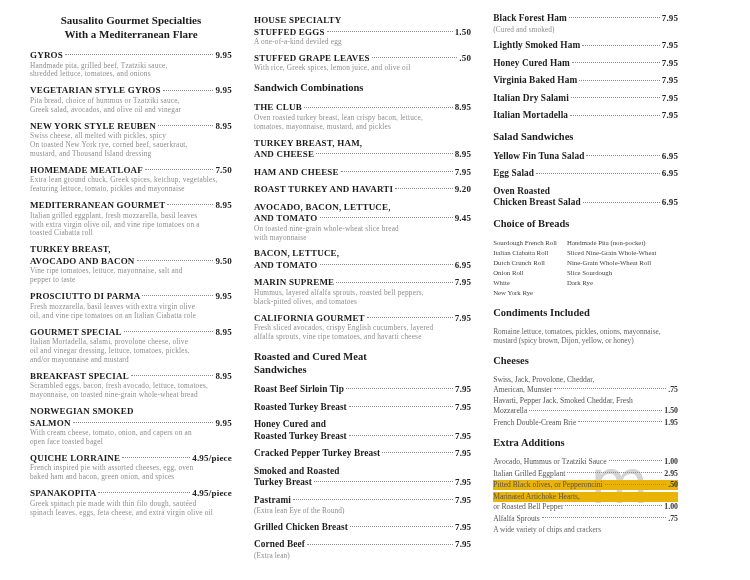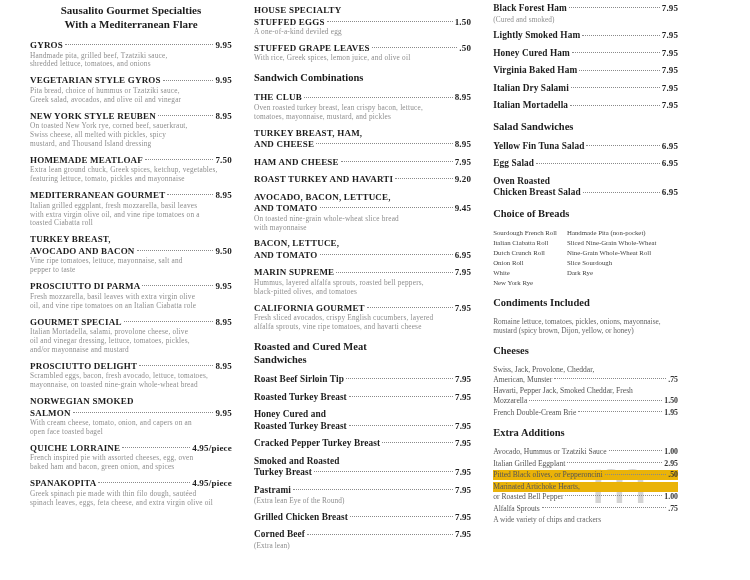--- a/index.html
+++ b/index.html
@@ -1,18 +1,18 @@
 <!DOCTYPE html>
 <html><head>
 <meta charset="utf-8">
 <style>
   *{box-sizing:border-box;margin:0;padding:0}
   html,body{width:750px;height:580px;background:#ffffff;overflow:hidden}
   body{font-family:"Liberation Serif","DejaVu Serif",serif;color:#1d1d1d}
-  .menu{position:relative;display:flex;gap:22px;width:702px;height:580px;padding:3px 24px 0 30px}
+  .menu{position:relative;display:flex;gap:22px;width:702px;height:580px;padding:13px 24px 0 30px}
   .col{position:relative;z-index:1}
   .col1{width:212px}
   .col2{width:228px;padding-top:2px}
   .col3{width:194px}
   .title{text-align:center;font-weight:bold;font-size:11px;line-height:14px;margin-bottom:9px}
   .header{text-align:left;font-weight:bold;font-size:10.5px;line-height:13px;margin:8px 0}
   .item{margin-bottom:6px}
   .item .row{display:flex;align-items:center}
   .nm{font-weight:bold;white-space:nowrap}
   .nmline{font-weight:bold;white-space:nowrap}
@@ -58,22 +58,22 @@
         </div>
         <div class="desc">Pita bread, choice of hummus or Tzatziki sauce,</div>
         <div class="desc">Greek salad, avocados, and olive oil and vinegar</div>
       </div>
       <div class="item caps">
         <div class="row">
           <span class="nm">NEW YORK STYLE REUBEN</span>
           <span class="leader"></span>
           <span class="price">8.95</span>
         </div>
+        <div class="desc">Swiss cheese, all melted with pickles, spicy</div>
         <div class="desc">On toasted New York rye, corned beef, sauerkraut,</div>
-        <div class="desc">Swiss cheese, all melted with pickles, spicy</div>
         <div class="desc">mustard, and Thousand Island dressing</div>
       </div>
       <div class="item caps">
         <div class="row">
           <span class="nm">HOMEMADE MEATLOAF</span>
           <span class="leader"></span>
           <span class="price">7.50</span>
         </div>
         <div class="desc">Extra lean ground chuck, Greek spices, ketchup, vegetables,</div>
         <div class="desc">featuring lettuce, tomato, pickles and mayonnaise</div>
@@ -112,21 +112,21 @@
           <span class="nm">GOURMET SPECIAL</span>
           <span class="leader"></span>
           <span class="price">8.95</span>
         </div>
         <div class="desc">Italian Mortadella, salami, provolone cheese, olive</div>
         <div class="desc">oil and vinegar dressing, lettuce, tomatoes, pickles,</div>
         <div class="desc">and/or mayonnaise and mustard</div>
       </div>
       <div class="item caps">
         <div class="row">
-          <span class="nm">PROSCIUTTO DELIGHT</span>
+          <span class="nm">BREAKFAST SPECIAL</span>
           <span class="leader"></span>
           <span class="price">8.95</span>
         </div>
         <div class="desc">Scrambled eggs, bacon, fresh avocado, lettuce, tomatoes,</div>
         <div class="desc">mayonnaise, on toasted nine-grain whole-wheat bread</div>
       </div>
       <div class="item caps">
         <div class="nmline">NORWEGIAN SMOKED</div>
         <div class="row">
           <span class="nm">SALMON</span>

